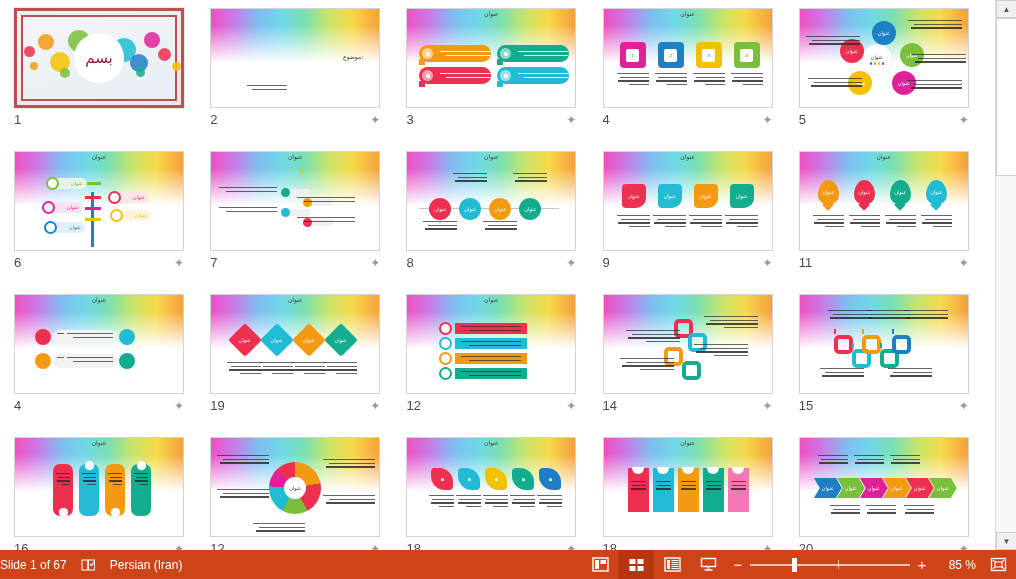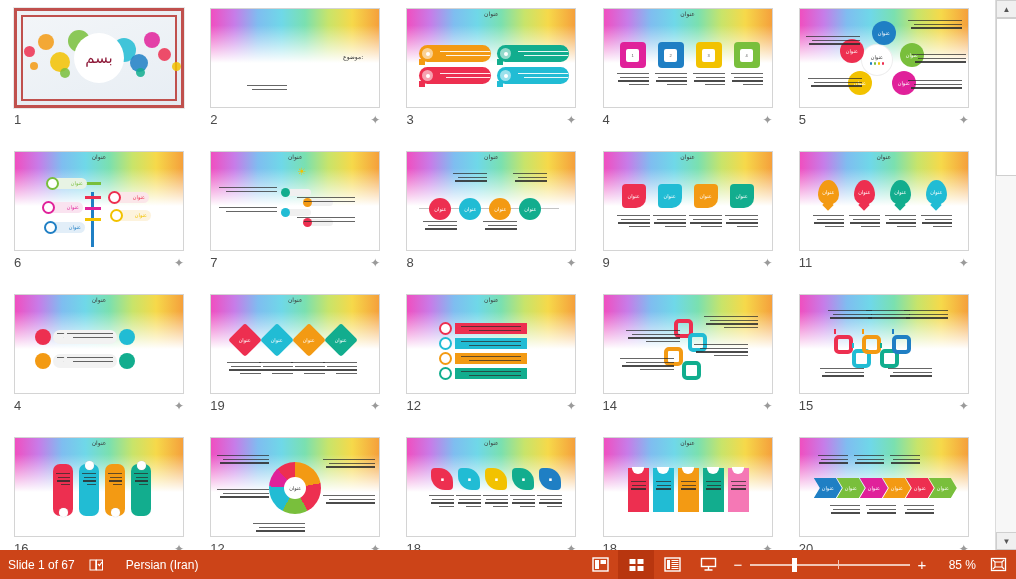--- a/index.html
+++ b/index.html
@@ -189,21 +189,21 @@
   .sb-track { position:absolute; top:18px; bottom:18px; left:0; width:21px; background:#f7f7f7; }
   .sb-thumb { position:absolute; top:0; left:0; width:21px; height:158px;
               background:#ffffff; border:1px solid #cfcfcf; }
 
   
   #status {
     position:absolute; left:0; bottom:0; width:1016px; height:29px;
     background:#cc4418; color:#fff; display:flex; align-items:center;
     font-size:12px;
   }
-  #status .sb-text { margin-left:8px; white-space:nowrap; }
+  #status .sb-text { white-space:nowrap; }
   #status .sep { width:14px; }
   .sicon { display:flex; align-items:center; justify-content:center; }
   .spacer { flex:1; }
   .viewbtn { width:36px; height:29px; display:flex; align-items:center; justify-content:center; }
   .viewbtn.active { background:#b8360f; }
   .zoomwrap { display:flex; align-items:center; gap:6px; margin:0 6px; }
   .zoom-minus, .zoom-plus { font-size:15px; width:12px; text-align:center; }
   .zoom-track { position:relative; width:160px; height:2px; background:#f1c6b6; }
   .zoom-thumb { position:absolute; top:-6px; left:42px; width:5px; height:14px; background:#fff; }
   .zoom-mid { position:absolute; top:-4px; left:88px; width:1px; height:9px; background:#f1c6b6; }

